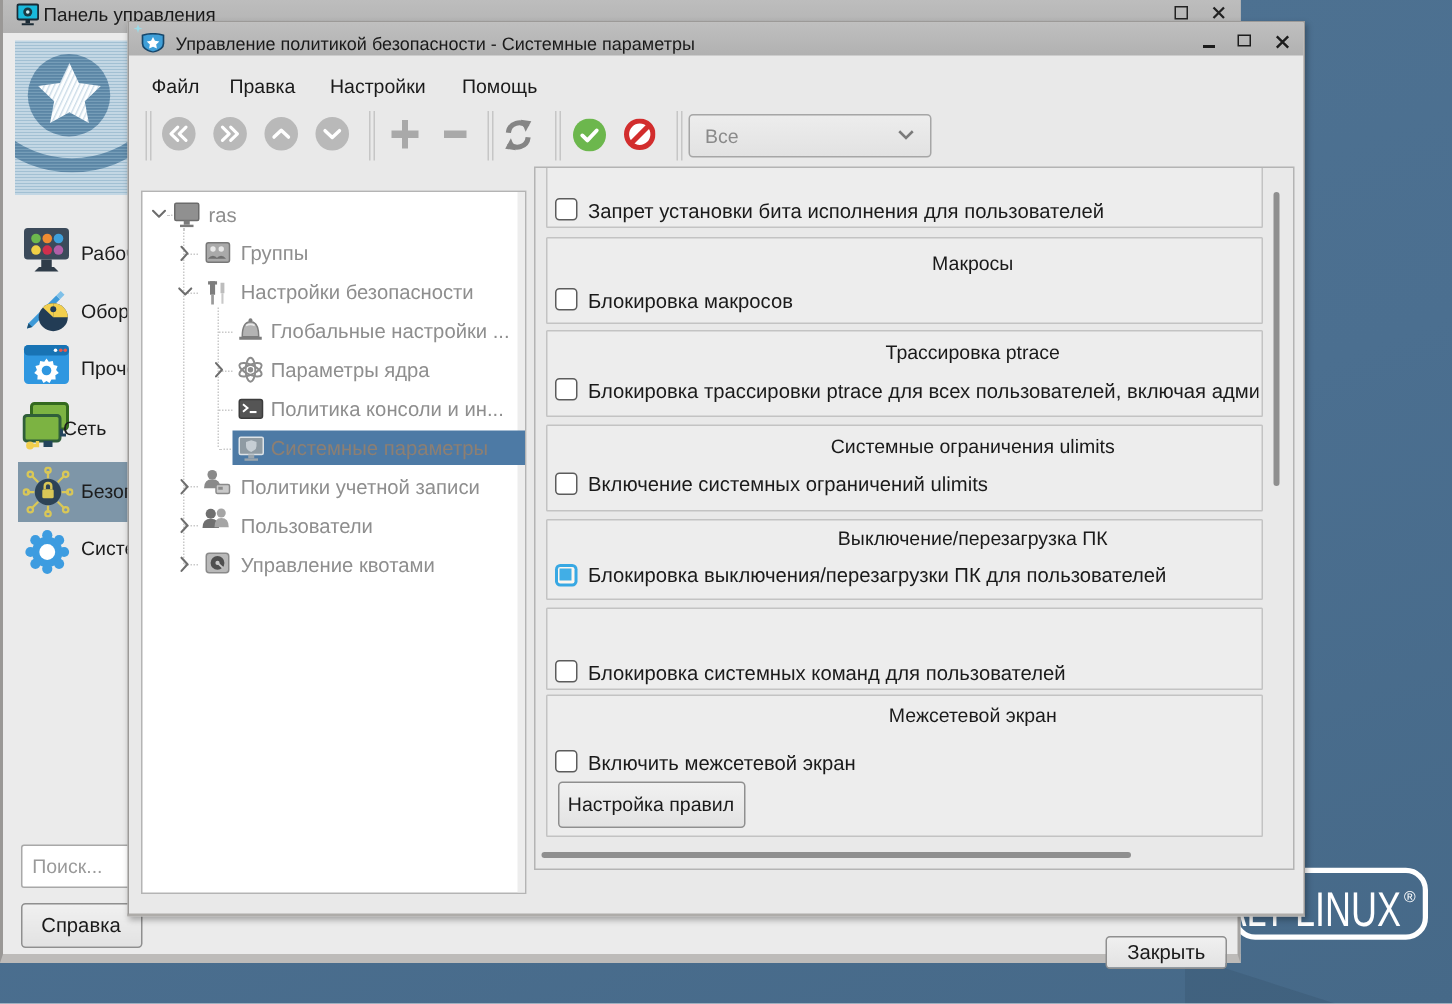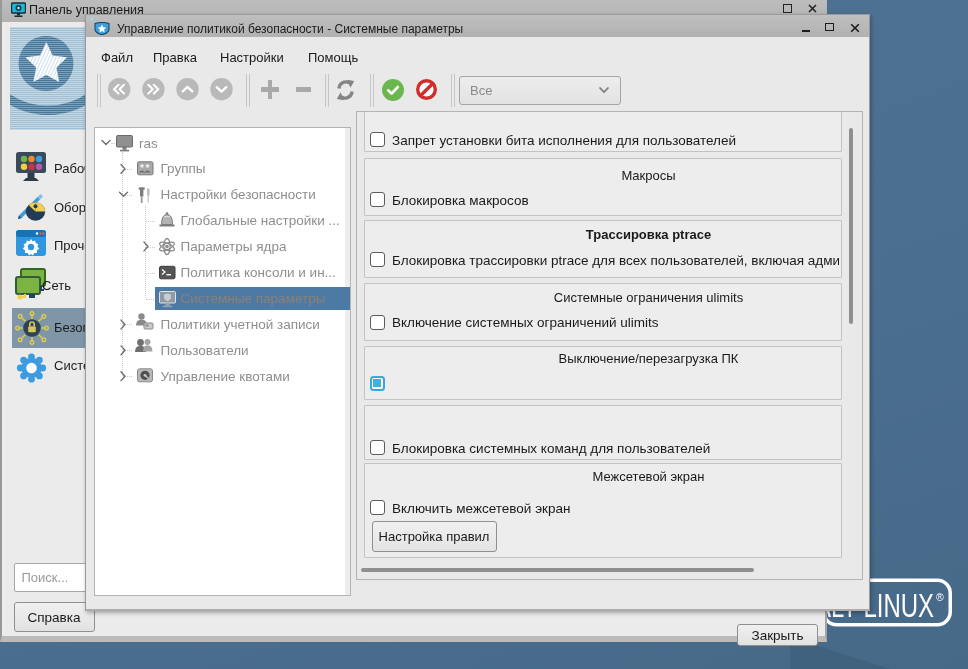--- a/index.html
+++ b/index.html
@@ -376,34 +376,35 @@
     <div class="grp" style="top:-14px;height:52px;"></div>
     <div class="cb" style="left:13px;top:20px;"></div>
     <div class="gl" style="left:35.5px;top:20.5px;">Запрет установки бита исполнения для пользователей</div>
 
     <div class="grp" style="top:46px;height:55.5px;"></div>
     <div class="gt" style="top:55.5px;left:7px;width:570px;">Макросы</div>
     <div class="cb" style="left:13px;top:80px;"></div>
     <div class="gl" style="left:35.5px;top:80.5px;">Блокировка макросов</div>
 
     <div class="grp" style="top:108px;height:56px;"></div>
-    <div class="gt" style="top:114.5px;left:7px;width:570px;font-weight:bold;">Трассировка ptrace</div>
+    <div class="gt" style="top:114.5px;left:7px;width:570px;">Трассировка ptrace</div>
     <div class="cb" style="left:13px;top:140px;"></div>
     <div class="gl" style="left:35.5px;top:140.5px;width:447px;overflow:hidden;">Блокировка трассировки ptrace для всех пользователей, включая администратора</div>
 
     <div class="grp" style="top:170.5px;height:56px;"></div>
     <div class="gt" style="top:177.5px;left:7px;width:570px;">Системные ограничения ulimits</div>
     <div class="cb" style="left:13px;top:202.5px;"></div>
     <div class="gl" style="left:35.5px;top:203px;">Включение системных ограничений ulimits</div>
 
     <div class="grp" style="top:234px;height:51.5px;"></div>
     <div class="gt" style="top:238.5px;left:7px;width:570px;">Выключение/перезагрузка ПК</div>
     <div class="abs" style="left:13px;top:263.5px;width:15px;height:15px;border-radius:3.5px;background:#38a8e3;"></div>
     <div class="abs" style="left:15px;top:265.5px;width:11px;height:11px;border-radius:1.5px;background:#fdf6ef;"></div>
     <div class="abs" style="left:16.8px;top:267.3px;width:7.4px;height:7.4px;background:#41aee6;"></div>
+    <div class="gl" style="left:35.5px;top:264px;">Блокировка выключения/перезагрузки ПК для пользователей</div>
 
     <div class="grp" style="top:292.5px;height:53.5px;"></div>
     <div class="cb" style="left:13px;top:328px;"></div>
     <div class="gl" style="left:35.5px;top:328.5px;">Блокировка системных команд для пользователей</div>
 
     <div class="grp" style="top:350.5px;height:93px;"></div>
     <div class="gt" style="top:357px;left:7px;width:570px;">Межсетевой экран</div>
     <div class="cb" style="left:13px;top:388px;"></div>
     <div class="gl" style="left:35.5px;top:388.5px;">Включить межсетевой экран</div>
     <div class="abs" style="left:15px;top:408.5px;width:123px;height:29px;background:linear-gradient(#f1f1f1,#e3e3e3);

